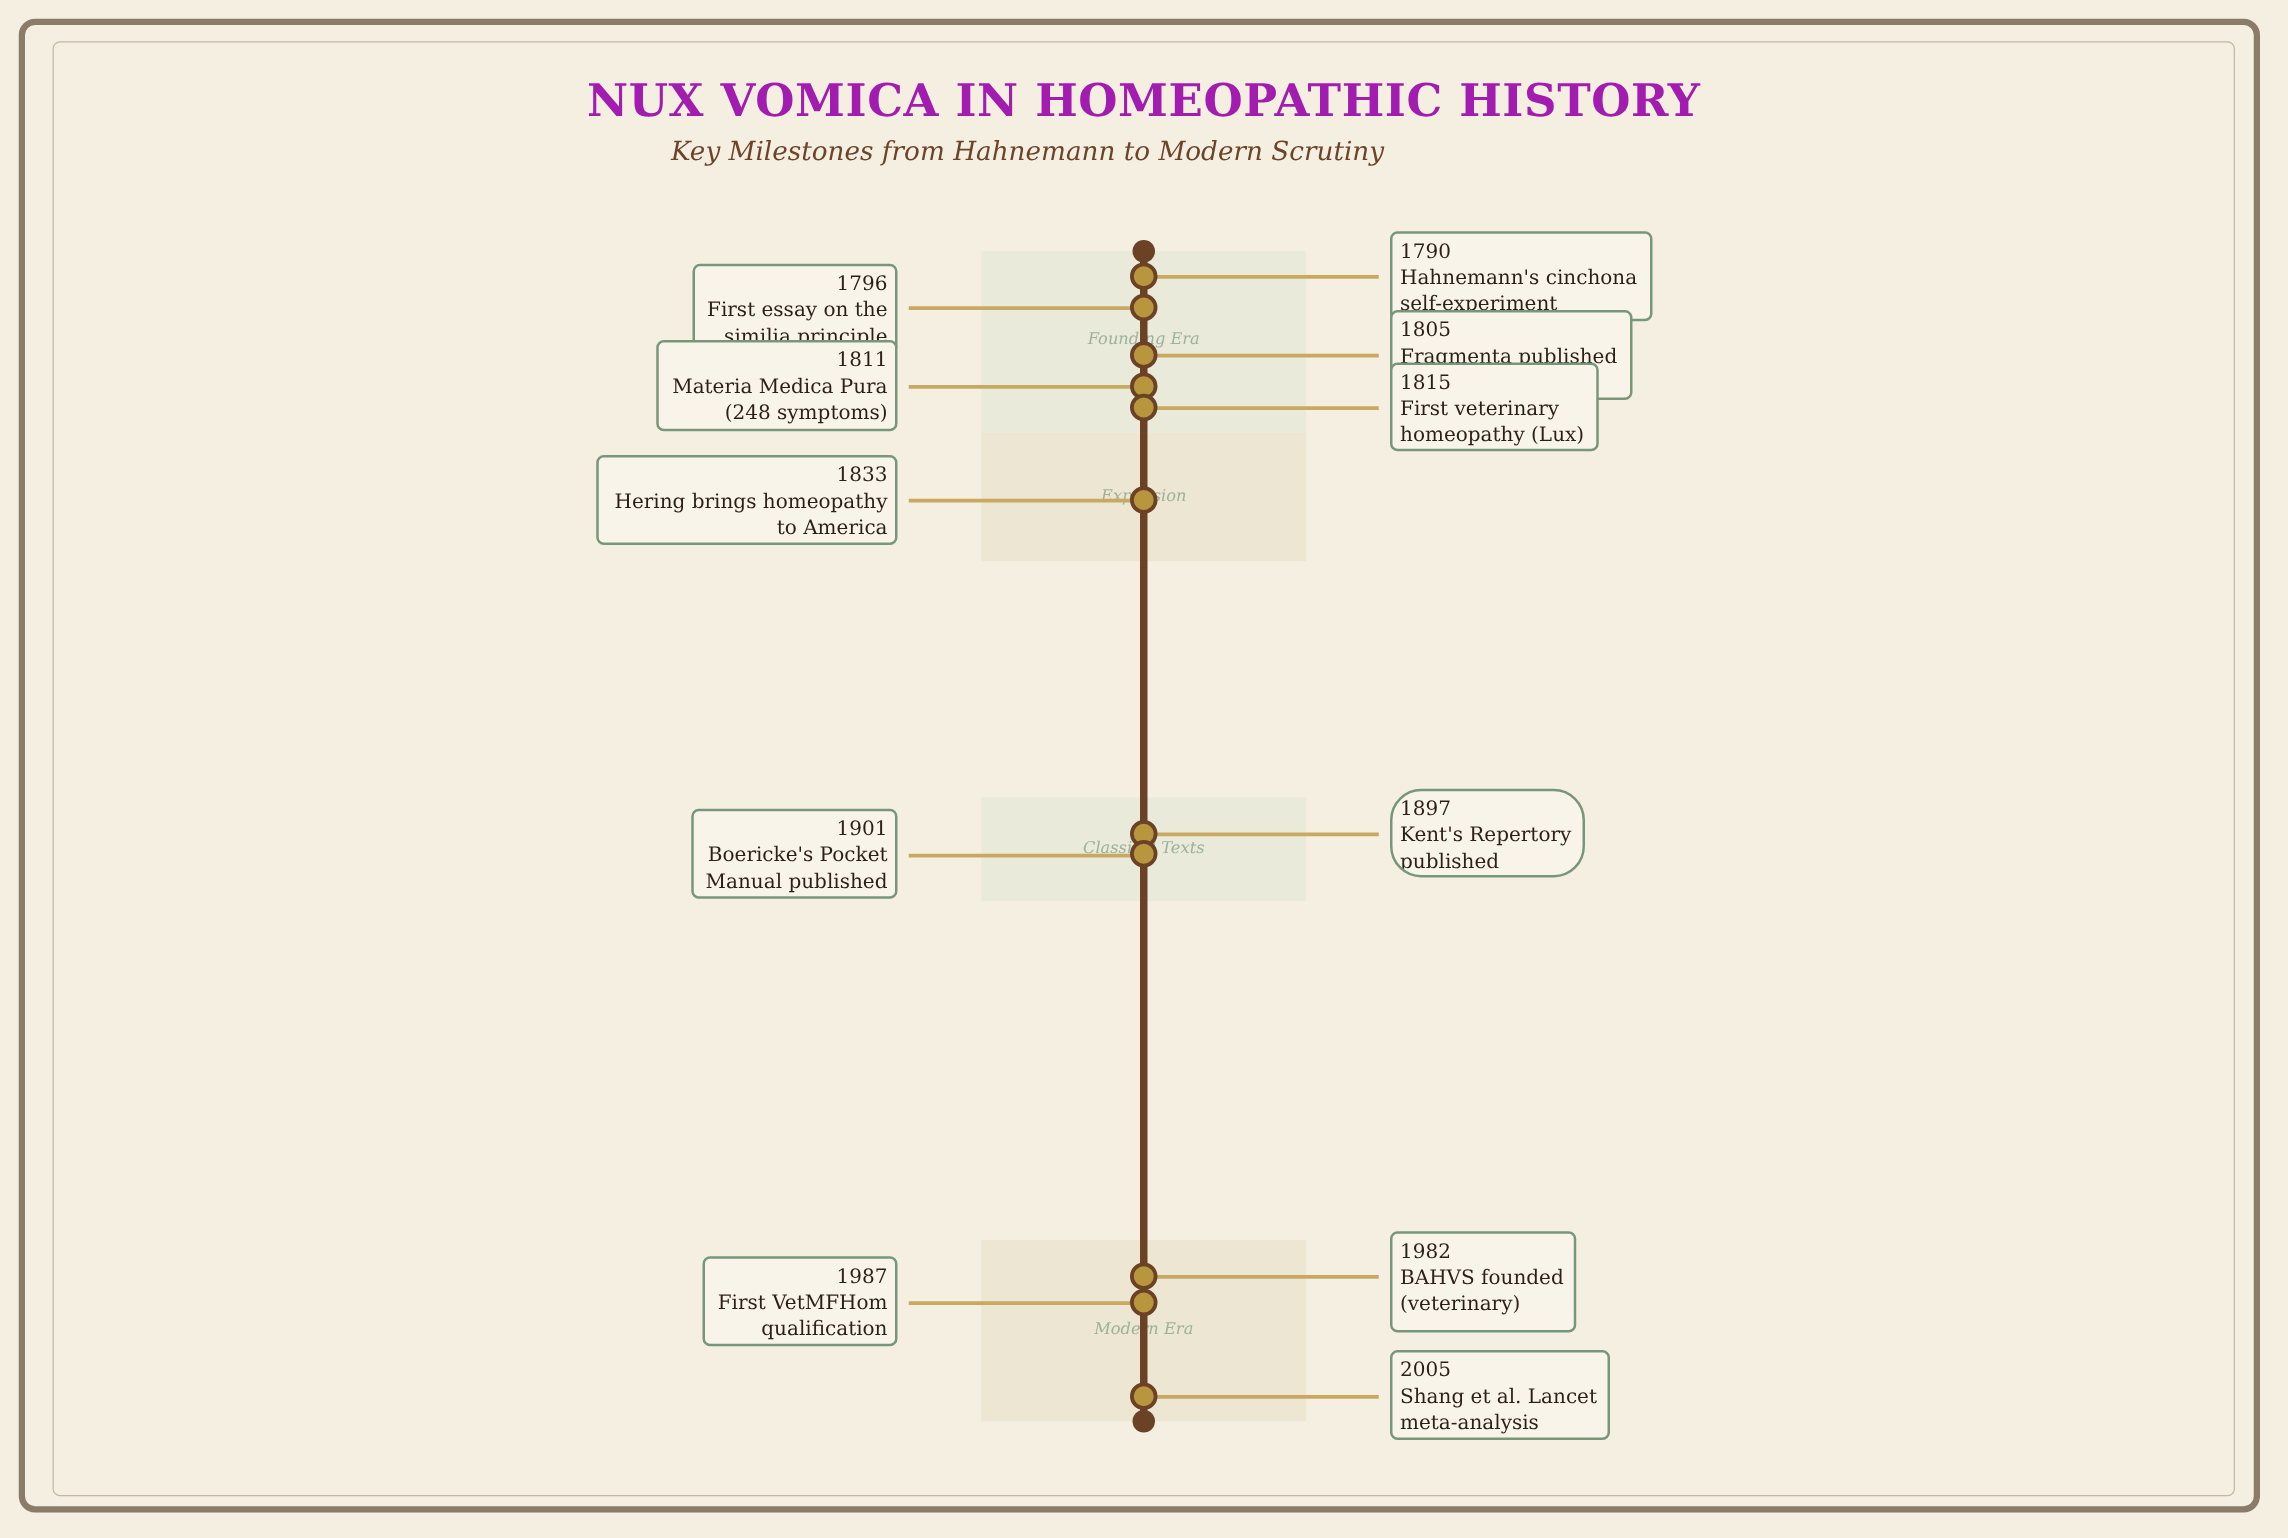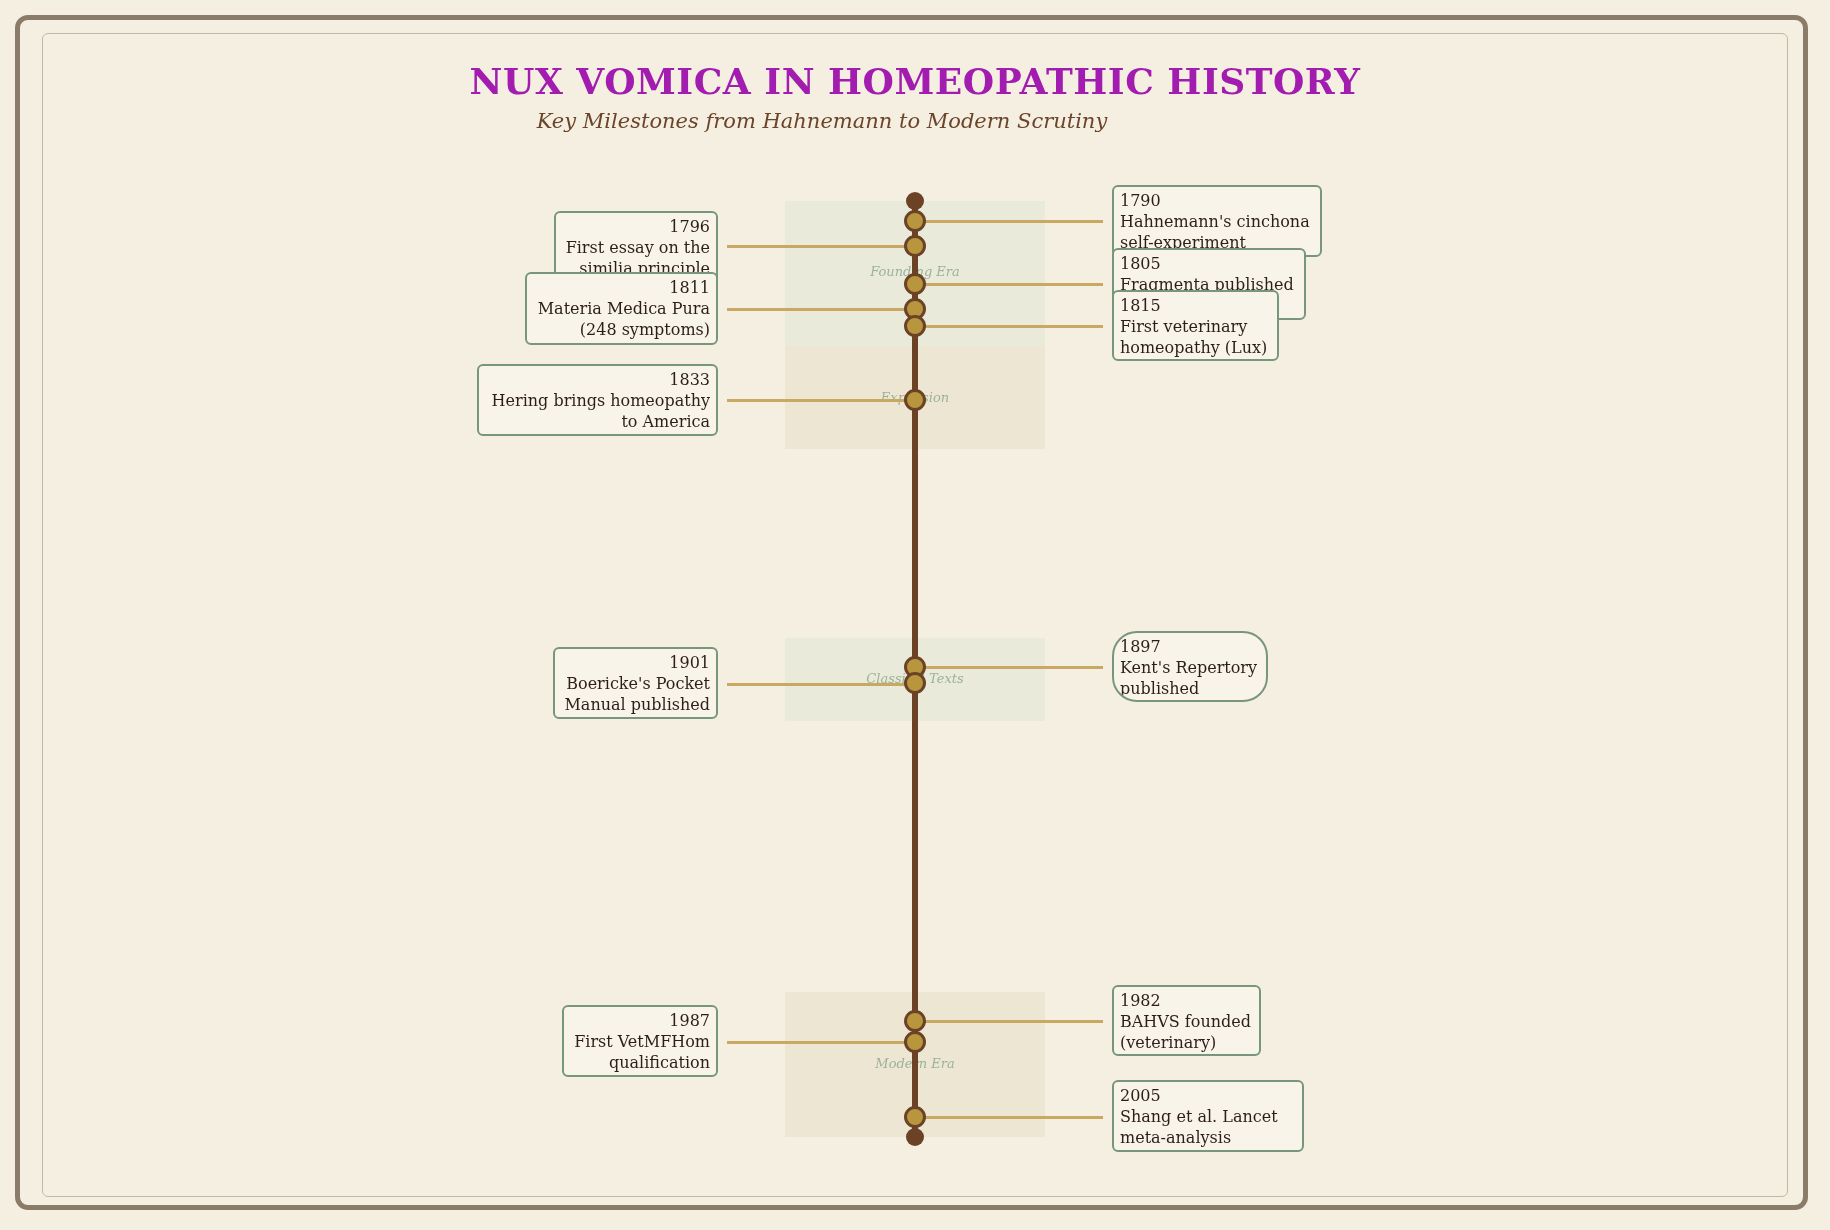--- a/index.html
+++ b/index.html
@@ -139,27 +139,27 @@
   <div>1897</div>
   <div>Kent's Repertory</div>
   <div>published</div>
 </div>
 <div class="card left" style="left:553px;top:647px;width:165px;height:72px;">
   <div>1901</div>
   <div>Boericke's Pocket</div>
   <div>Manual published</div>
 </div>
 
-<div class="card right" style="left:1112px;top:985px;width:149px;height:71px;">
+<div class="card right" style="left:1112px;top:985px;width:149px;height:81px;">
   <div>1982</div>
   <div>BAHVS founded</div>
   <div>(veterinary)</div>
 </div>
 <div class="card left" style="left:562px;top:1005px;width:156px;height:72px;">
   <div>1987</div>
   <div>First VetMFHom</div>
   <div>qualification</div>
 </div>
-<div class="card right" style="left:1112px;top:1080px;width:192px;height:72px;">
+<div class="card right" style="left:1112px;top:1080px;width:176px;height:72px;">
   <div>2005</div>
   <div>Shang et al. Lancet</div>
   <div>meta-analysis</div>
 </div>
 
 </body></html>

